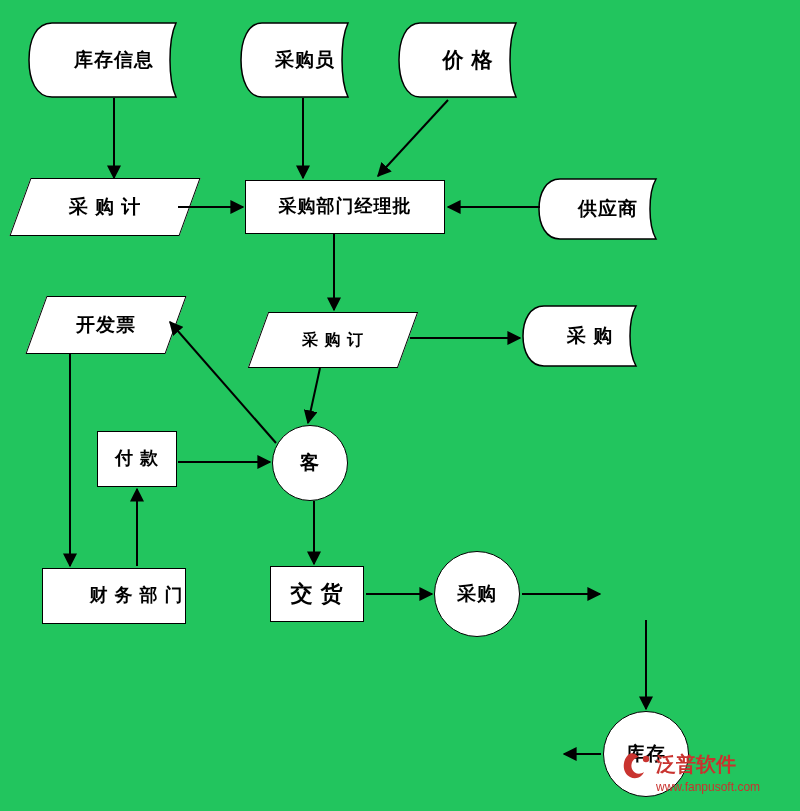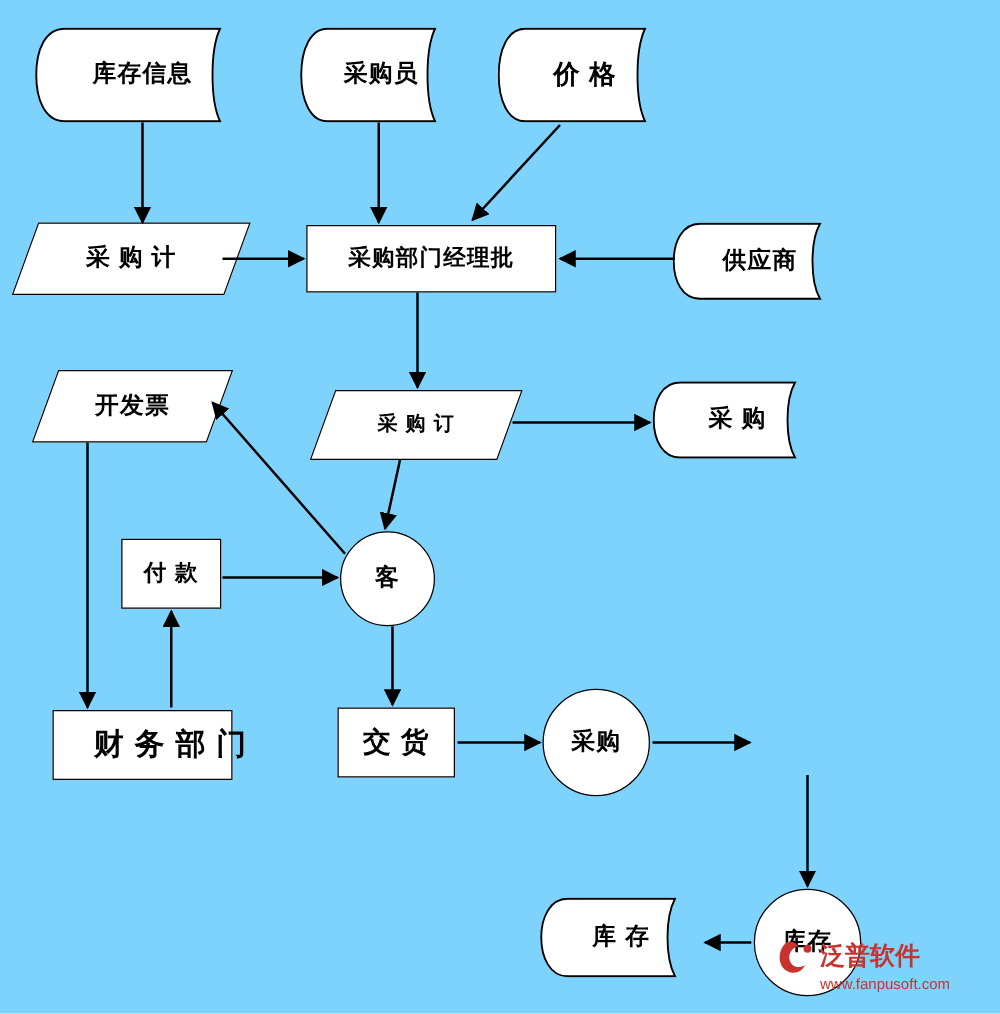--- a/index.html
+++ b/index.html
@@ -7,21 +7,21 @@
     padding: 0;
     background: #ffffff;
   }
   body {
     font-family: "Liberation Sans", sans-serif;
   }
   #canvas {
     position: relative;
     width: 800px;
     height: 811px;
-    background: #7dd3fc;
+    background: #22c55e;
     overflow: hidden;
   }
   .node {
     position: absolute;
     box-sizing: border-box;
     display: flex;
     align-items: center;
     justify-content: center;
     color: #000000;
     font-weight: bold;
@@ -151,43 +151,37 @@
   </div>
 
   <div class="node shape-rect" style="left:97px; top:431px; width:80px; height:56px; font-size:18px;">
     <span class="label">付 款</span>
   </div>
 
   <div class="node shape-circle" style="left:272px; top:425px; width:76px; height:76px; font-size:19px;">
     <span class="label">客</span>
   </div>
 
-  <div class="node shape-rect" style="left:42px; top:568px; width:144px; height:56px; font-size:24px;padding-left:45px;">
+  <div class="node shape-rect" style="left:42px; top:568px; width:144px; height:56px; font-size:18px;padding-left:45px;">
     <span class="label">财 务 部 门</span>
   </div>
 
   <div class="node shape-rect" style="left:270px; top:566px; width:94px; height:56px; font-size:22px;">
     <span class="label">交 货</span>
   </div>
 
   <div class="node shape-circle" style="left:434px; top:551px; width:86px; height:86px; font-size:19px;">
     <span class="label">采购</span>
   </div>
 
 
   <div class="node shape-circle" style="left:603px; top:711px; width:86px; height:86px; font-size:19px;">
     <span class="label">库存</span>
   </div>
 
-  <div class="node shape-tape" style="left:432px; top:718px; width:130px; height:64px; font-size:19px;">
-    <svg class="tape-svg" width="130" height="64" viewBox="0 0 130 64">
-      <path d="M22,1 H108 C100,16 100,48 108,63 H22 C8,63 1,48 1,32 C1,16 8,1 22,1 Z" fill="#fff" stroke="#000" stroke-width="1.5"></path>
-    </svg>
-    <span class="label">库  存</span>
-  </div>
 
   <svg class="edges" viewBox="0 0 800 811">
     <defs>
       <marker id="arrow" viewBox="0 0 10 10" refX="9" refY="5" markerWidth="7" markerHeight="7" orient="auto-start-reverse">
         <path d="M 0 0 L 10 5 L 0 10 z" fill="#000"></path>
       </marker>
     </defs>
 
     <path d="M114,98 L114,140 L114,178" fill="none" stroke="#000" stroke-width="2" marker-end="url(#arrow)"></path>
 

